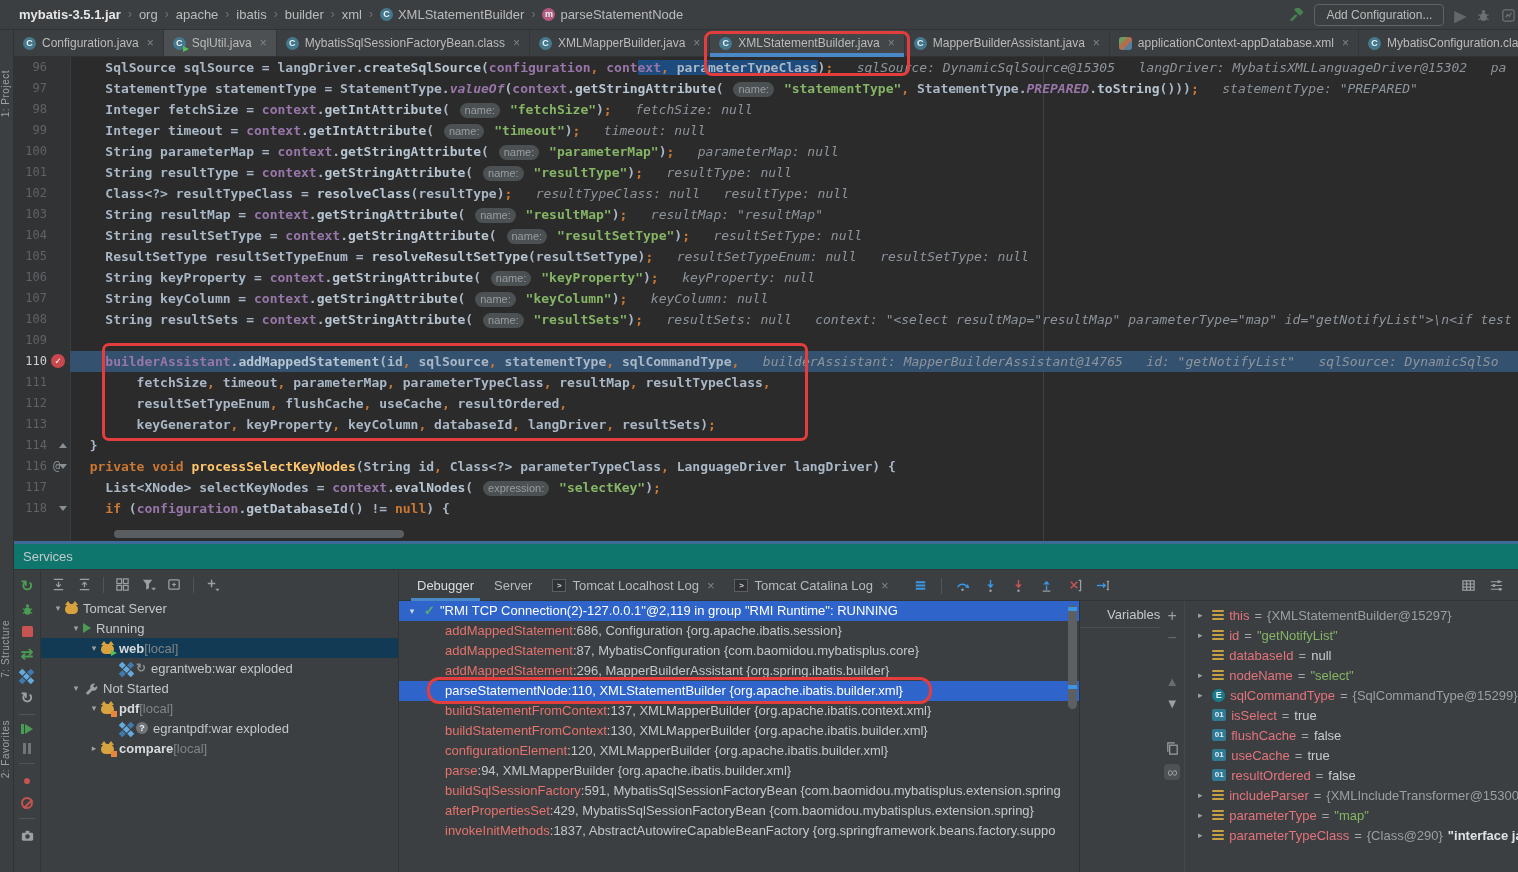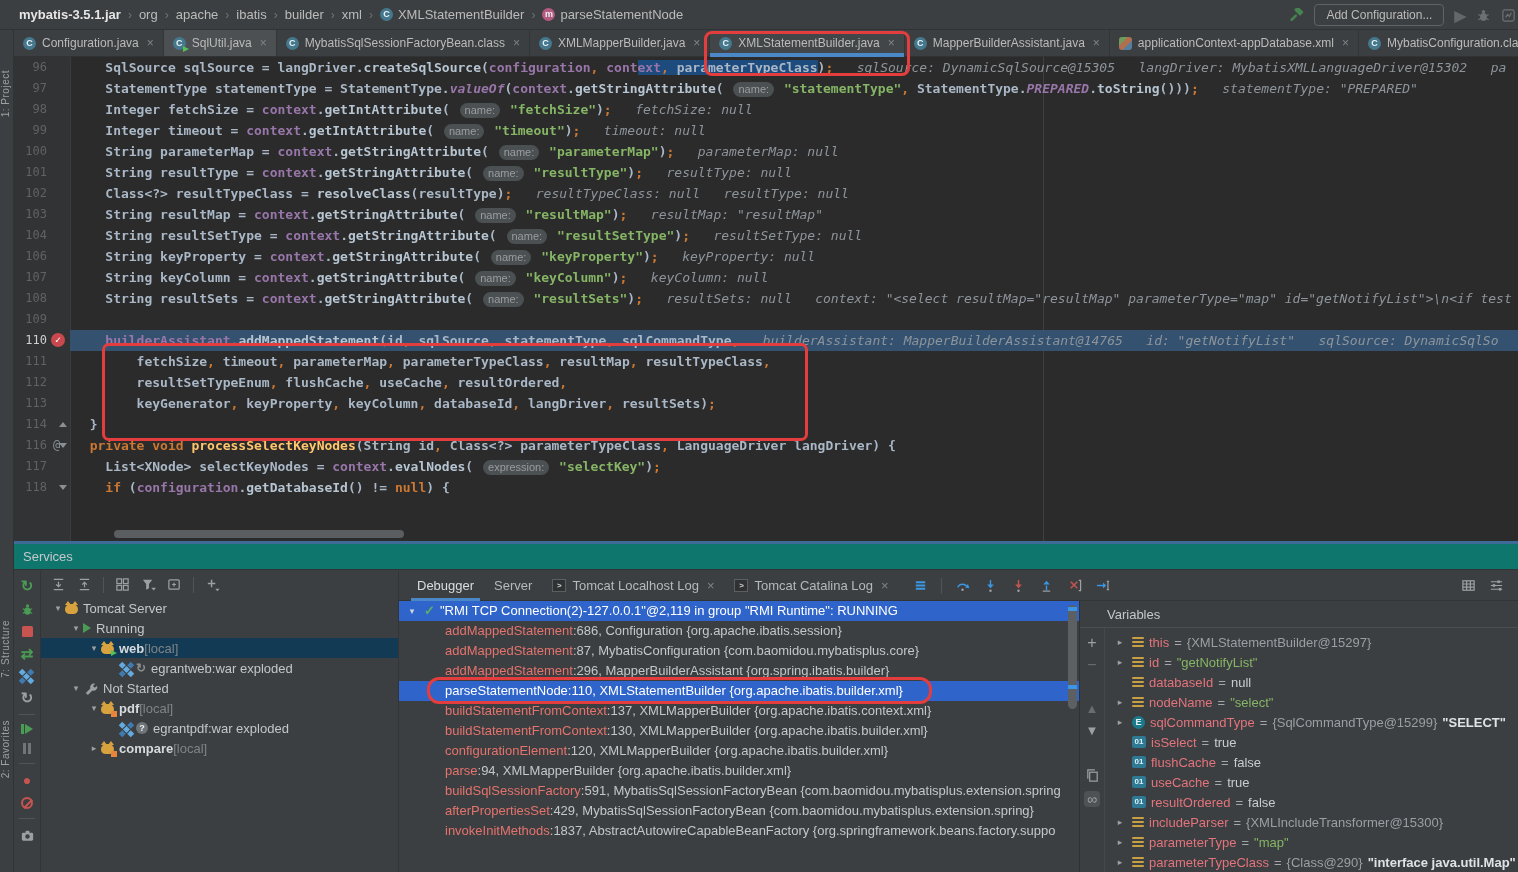--- a/index.html
+++ b/index.html
@@ -2,21 +2,21 @@
 <html><head>
 <meta charset="utf-8">
 <style>
 *{box-sizing:border-box;margin:0;padding:0}
 html,body{width:1518px;height:872px;overflow:hidden}
 body{background:#2b2b2b;font-family:"Liberation Sans",sans-serif;font-size:13px;color:#bbbbbb;position:relative}
 #root{position:absolute;inset:0}
 
 
 #topbar{position:absolute;left:0;top:0;right:0;height:30px;background:#3c3f41;border-bottom:1px solid #303233;display:flex;align-items:center;padding-left:16px;z-index:8}
-#crumbs{display:flex;align-items:center;gap:2px;white-space:nowrap}
+#crumbs{display:flex;align-items:flex-start;gap:2px;white-space:nowrap}
 .crumb{color:#bbbbbb;display:flex;align-items:center;gap:5px;padding:0 3px}
 .crumb.bold{font-weight:bold;color:#e6e6e6}
 .crumb-sep{color:#6f7375;font-size:12px;padding:0 2px}
 #top-right{margin-left:auto;display:flex;align-items:center;gap:10px;padding-right:2px;overflow:hidden}
 #addcfg{background:transparent;border:1px solid #5f6365;border-radius:4px;color:#bbbbbb;font-size:12px;padding:3px 11px;font-family:"Liberation Sans",sans-serif}
 .topic{opacity:.75}
 
 
 #tabbar{position:absolute;top:30px;left:14px;right:0;height:27px;background:#3c3f41;border-bottom:1px solid #303233;display:flex;align-items:stretch;z-index:7}
 .tab{display:flex;align-items:center;gap:6px;padding:0 9px;border-right:1px solid #333637;color:#bbbbbb;font-size:12px;position:relative;white-space:nowrap}
@@ -91,21 +91,21 @@
 .frames-list{flex:1;position:relative;overflow:hidden}
 .frow{height:20px;line-height:20px;white-space:nowrap;padding-left:46px;color:#c3c7ca;font-size:13px;position:relative;overflow:visible}
 .frow.thread{padding-left:6px;display:flex;align-items:center;gap:5px}
 .frow.sel{background:#2f65ca;color:#fff}
 .fmethod{color:#e4736d}
 .frow.sel .fmethod{color:#fff}
 .fcheck{color:#5fad65;font-weight:bold}
 .frow-annot{position:absolute;left:28px;top:-4px;width:505px;height:27px;border:3px solid #e33d3d;border-radius:12px;pointer-events:none;z-index:50}
 .fscroll{position:absolute;right:2px;top:4px;width:9px;height:104px;background:#5c6062;border-radius:5px;z-index:5}
 .fmark{position:absolute;right:2px;width:9px;height:4px;background:#3b97e3;z-index:6}
-.vars-col{flex:1;border-left:1px solid #2f3233;display:flex;flex-direction:column;min-width:0}
+.vars-col{flex:1;border-left:1px solid #2f3233;display:flex;flex-direction:row;min-width:0}
 .vars-header{height:27px;flex:none;line-height:27px;padding-left:27px;color:#c5c8ca;border-bottom:1px solid #4a4e50}
 .vars-body{flex:1;display:flex;min-height:0}
 .watch-strip{width:25px;flex:none;border-right:1px solid #45494b;display:flex;flex-direction:column;align-items:center;padding-top:8px;gap:8px;color:#9da0a2}
 .wicon{font-size:13px;line-height:14px;color:#9da0a2}
 .wicon.dim{color:#696d6f}
 .wicon.boxed{background:#4e5254;border-radius:4px;padding:1px 3px;font-size:14px}
 .vars-list{flex:1;padding-top:4px;min-width:0;overflow:hidden}
 .vrow{height:20px;display:flex;align-items:center;white-space:nowrap;padding-left:8px;gap:5px;font-size:13px}
 .vname{color:#e3737c}
 .veq{color:#a3a7aa}
@@ -285,20 +285,21 @@
   <div id="lines">
         <div class="cl"><span class="gnum">96</span><span class="gic"></span><span class="code"><span class="cs-p">    SqlSource sqlSource = langDriver.</span><span class="cs-call">createSqlSource</span><span class="cs-p">(</span><span class="cs-fld">configuration</span><span class="cs-k">, </span><span class="cs-fld">cont</span><span class="cs-fld cs-sel">ext</span><span class="cs-k cs-sel">, </span><span class="cs-p cs-sel">parameterTypeClass</span><span class="cs-p">)</span><span class="cs-k">;</span><span class="cs-dbg">   sqlSource: DynamicSqlSource@15305   langDriver: MybatisXMLLanguageDriver@15302   pa</span></span></div>
         <div class="cl"><span class="gnum">97</span><span class="gic"></span><span class="code"><span class="cs-p">    StatementType statementType = StatementType.</span><span class="cs-stat">valueOf</span><span class="cs-p">(</span><span class="cs-fld">context</span><span class="cs-p">.</span><span class="cs-call">getStringAttribute</span><span class="cs-p">( </span><span class="cs-chip">name:</span><span class="cs-str"> "statementType"</span><span class="cs-k">, </span><span class="cs-p">StatementType.</span><span class="cs-stat">PREPARED</span><span class="cs-p">.</span><span class="cs-call">toString</span><span class="cs-p">()))</span><span class="cs-k">;</span><span class="cs-dbg">   statementType: "PREPARED"</span></span></div>
         <div class="cl"><span class="gnum">98</span><span class="gic"></span><span class="code"><span class="cs-p">    Integer fetchSize = </span><span class="cs-fld">context</span><span class="cs-p">.</span><span class="cs-call">getIntAttribute</span><span class="cs-p">( </span><span class="cs-chip">name:</span><span class="cs-str"> "fetchSize"</span><span class="cs-p">)</span><span class="cs-k">;</span><span class="cs-dbg">   fetchSize: null</span></span></div>
         <div class="cl"><span class="gnum">99</span><span class="gic"></span><span class="code"><span class="cs-p">    Integer timeout = </span><span class="cs-fld">context</span><span class="cs-p">.</span><span class="cs-call">getIntAttribute</span><span class="cs-p">( </span><span class="cs-chip">name:</span><span class="cs-str"> "timeout"</span><span class="cs-p">)</span><span class="cs-k">;</span><span class="cs-dbg">   timeout: null</span></span></div>
         <div class="cl"><span class="gnum">100</span><span class="gic"></span><span class="code"><span class="cs-p">    String parameterMap = </span><span class="cs-fld">context</span><span class="cs-p">.</span><span class="cs-call">getStringAttribute</span><span class="cs-p">( </span><span class="cs-chip">name:</span><span class="cs-str"> "parameterMap"</span><span class="cs-p">)</span><span class="cs-k">;</span><span class="cs-dbg">   parameterMap: null</span></span></div>
         <div class="cl"><span class="gnum">101</span><span class="gic"></span><span class="code"><span class="cs-p">    String resultType = </span><span class="cs-fld">context</span><span class="cs-p">.</span><span class="cs-call">getStringAttribute</span><span class="cs-p">( </span><span class="cs-chip">name:</span><span class="cs-str"> "resultType"</span><span class="cs-p">)</span><span class="cs-k">;</span><span class="cs-dbg">   resultType: null</span></span></div>
         <div class="cl"><span class="gnum">102</span><span class="gic"></span><span class="code"><span class="cs-p">    Class&lt;?&gt; resultTypeClass = </span><span class="cs-call">resolveClass</span><span class="cs-p">(resultType)</span><span class="cs-k">;</span><span class="cs-dbg">   resultTypeClass: null   resultType: null</span></span></div>
         <div class="cl"><span class="gnum">103</span><span class="gic"></span><span class="code"><span class="cs-p">    String resultMap = </span><span class="cs-fld">context</span><span class="cs-p">.</span><span class="cs-call">getStringAttribute</span><span class="cs-p">( </span><span class="cs-chip">name:</span><span class="cs-str"> "resultMap"</span><span class="cs-p">)</span><span class="cs-k">;</span><span class="cs-dbg">   resultMap: "resultMap"</span></span></div>
         <div class="cl"><span class="gnum">104</span><span class="gic"></span><span class="code"><span class="cs-p">    String resultSetType = </span><span class="cs-fld">context</span><span class="cs-p">.</span><span class="cs-call">getStringAttribute</span><span class="cs-p">( </span><span class="cs-chip">name:</span><span class="cs-str"> "resultSetType"</span><span class="cs-p">)</span><span class="cs-k">;</span><span class="cs-dbg">   resultSetType: null</span></span></div>
+        <div class="cl"><span class="gnum">105</span><span class="gic"></span><span class="code"><span class="cs-p">    ResultSetType resultSetTypeEnum = </span><span class="cs-call">resolveResultSetType</span><span class="cs-p">(resultSetType)</span><span class="cs-k">;</span><span class="cs-dbg">   resultSetTypeEnum: null   resultSetType: null</span></span></div>
         <div class="cl"><span class="gnum">106</span><span class="gic"></span><span class="code"><span class="cs-p">    String keyProperty = </span><span class="cs-fld">context</span><span class="cs-p">.</span><span class="cs-call">getStringAttribute</span><span class="cs-p">( </span><span class="cs-chip">name:</span><span class="cs-str"> "keyProperty"</span><span class="cs-p">)</span><span class="cs-k">;</span><span class="cs-dbg">   keyProperty: null</span></span></div>
         <div class="cl"><span class="gnum">107</span><span class="gic"></span><span class="code"><span class="cs-p">    String keyColumn = </span><span class="cs-fld">context</span><span class="cs-p">.</span><span class="cs-call">getStringAttribute</span><span class="cs-p">( </span><span class="cs-chip">name:</span><span class="cs-str"> "keyColumn"</span><span class="cs-p">)</span><span class="cs-k">;</span><span class="cs-dbg">   keyColumn: null</span></span></div>
         <div class="cl"><span class="gnum">108</span><span class="gic"></span><span class="code"><span class="cs-p">    String resultSets = </span><span class="cs-fld">context</span><span class="cs-p">.</span><span class="cs-call">getStringAttribute</span><span class="cs-p">( </span><span class="cs-chip">name:</span><span class="cs-str"> "resultSets"</span><span class="cs-p">)</span><span class="cs-k">;</span><span class="cs-dbg">   resultSets: null   context: "&lt;select resultMap="resultMap" parameterType="map" id="getNotifyList"&gt;\n&lt;if test</span></span></div>
         <div class="cl"><span class="gnum">109</span><span class="gic"></span><span class="code"></span></div>
         <div class="cl exec"><span class="gnum">110</span><span class="gic"><i class="gbp">✓</i></span><span class="code"><span class="cs-p">    </span><span class="cs-fld">builderAssistant</span><span class="cs-p">.</span><span class="cs-call">addMappedStatement</span><span class="cs-p">(id</span><span class="cs-k">, </span><span class="cs-p">sqlSource</span><span class="cs-k">, </span><span class="cs-p">statementType</span><span class="cs-k">, </span><span class="cs-p">sqlCommandType</span><span class="cs-k">,</span><span class="cs-dbg">   builderAssistant: MapperBuilderAssistant@14765   id: "getNotifyList"   sqlSource: DynamicSqlSo</span></span></div>
         <div class="cl"><span class="gnum">111</span><span class="gic"></span><span class="code"><span class="cs-p">        fetchSize</span><span class="cs-k">, </span><span class="cs-p">timeout</span><span class="cs-k">, </span><span class="cs-p">parameterMap</span><span class="cs-k">, </span><span class="cs-p">parameterTypeClass</span><span class="cs-k">, </span><span class="cs-p">resultMap</span><span class="cs-k">, </span><span class="cs-p">resultTypeClass</span><span class="cs-k">,</span></span></div>
         <div class="cl"><span class="gnum">112</span><span class="gic"></span><span class="code"><span class="cs-p">        resultSetTypeEnum</span><span class="cs-k">, </span><span class="cs-p">flushCache</span><span class="cs-k">, </span><span class="cs-p">useCache</span><span class="cs-k">, </span><span class="cs-p">resultOrdered</span><span class="cs-k">,</span></span></div>
         <div class="cl"><span class="gnum">113</span><span class="gic"></span><span class="code"><span class="cs-p">        keyGenerator</span><span class="cs-k">, </span><span class="cs-p">keyProperty</span><span class="cs-k">, </span><span class="cs-p">keyColumn</span><span class="cs-k">, </span><span class="cs-p">databaseId</span><span class="cs-k">, </span><span class="cs-p">langDriver</span><span class="cs-k">, </span><span class="cs-p">resultSets)</span><span class="cs-k">;</span></span></div>
         <div class="cl"><span class="gnum">114</span><span class="gic"><i class="gfold up"></i></span><span class="code"><span class="cs-p">  }</span></span></div>
         <div class="cl"><span class="gnum">116</span><span class="gic"><i class="gat">@</i><i class="gfold down"></i></span><span class="code"><span class="cs-p">  </span><span class="cs-k">private void </span><span class="cs-mtd">processSelectKeyNodes</span><span class="cs-p">(String id</span><span class="cs-k">, </span><span class="cs-p">Class&lt;?&gt; parameterTypeClass</span><span class="cs-k">, </span><span class="cs-p">LanguageDriver langDriver) {</span></span></div>

